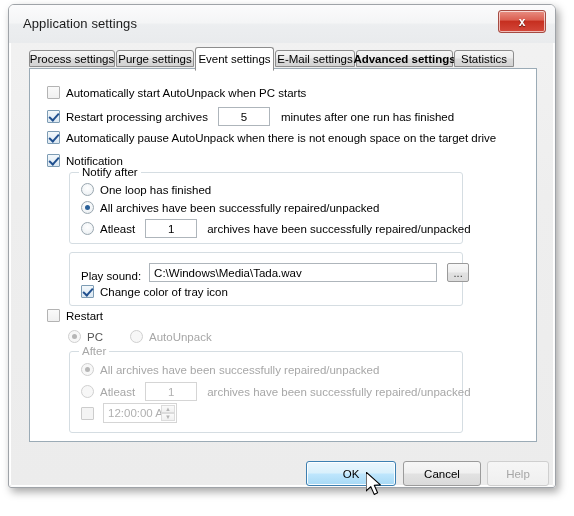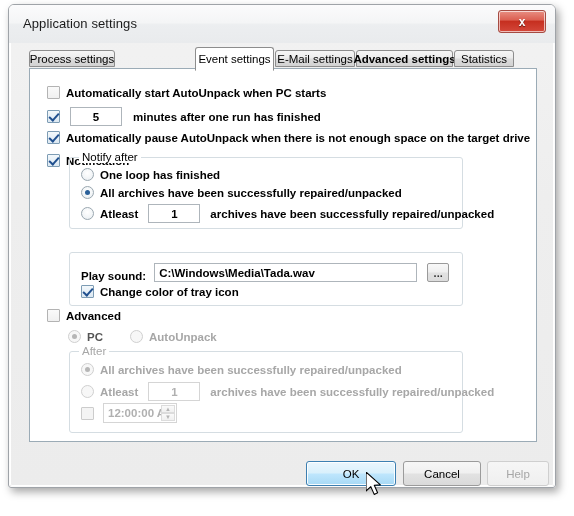--- a/index.html
+++ b/index.html
@@ -74,21 +74,21 @@
     z-index:5;
   }
   .tabpanel{
     position:absolute;left:20px;top:63px;width:508px;height:374px;
     background:#ffffff;
     border:1px solid #9babb6;
     box-sizing:border-box;
   }
 
   
-  .row{position:absolute;display:flex;align-items:center;white-space:nowrap;font-weight:bold;}
+  .row{position:absolute;display:flex;align-items:center;white-space:nowrap;}
   .lbl{font-size:11.5px;color:#000;}
   .lbl.dim{color:#a7a7a7;}
 
   .cb{
     width:13px;height:13px;box-sizing:border-box;
     border:1px solid #7d9cb4;
     background:linear-gradient(to bottom,#f3f8fb 0%,#e7f0f7 50%,#dce8f2 100%);
     display:inline-block;position:relative;flex:none;
     border-radius:1px;
   }
@@ -188,50 +188,52 @@
 
   <div class="titlebar">
     <div class="title-text">Application settings</div>
     <div class="close-btn">
       <div class="close-x">x</div>
     </div>
   </div>
 
   <div class="tabstrip">
     <div class="tab" style="left:0px;   width:86px;">Process settings</div>
+    <div class="tab" style="left:87px;  width:78px;">Purge settings</div>
     <div class="tab active" style="left:166px; width:79px;">Event settings</div>
     <div class="tab" style="left:246px; width:80px;">E-Mail settings</div>
     <div class="tab" style="left:327px; width:97px;font-weight:bold;">Advanced settings</div>
     <div class="tab" style="left:425px; width:60px;">Statistics</div>
   </div>
 
   <div class="tabpanel">
 
     <div class="row" style="left:17px; top:17px;">
       <span class="cb off"></span>
       <span class="lbl" style="margin-left:6px;">Automatically start AutoUnpack when PC starts</span>
     </div>
 
     <div class="row" style="left:17px; top:38px;">
       <span class="cb on"></span>
+      <span class="lbl" style="margin-left:6px;">Restart processing archives</span>
       <span class="txtbox center" style="width:52px;margin-left:10px;">5</span>
       <span class="lbl" style="margin-left:11px;">minutes after one run has finished</span>
     </div>
 
     <div class="row" style="left:17px; top:62px;">
       <span class="cb on"></span>
       <span class="lbl" style="margin-left:6px;">Automatically pause AutoUnpack when there is not enough space on the target drive</span>
     </div>
 
     <div class="row" style="left:17px; top:85px;">
       <span class="cb on"></span>
       <span class="lbl" style="margin-left:6px;">Notification</span>
     </div>
 
-    <div class="gbox" style="left:39px; top:88px; width:394px; height:72px;">
+    <div class="gbox" style="left:39px; top:103px; width:394px; height:72px;">
       <span class="gbox-title">Notify after</span>
 
       <div class="row" style="left:11px; top:10px;">
         <span class="rb"></span>
         <span class="lbl" style="margin-left:6px;">One loop has finished</span>
       </div>
 
       <div class="row" style="left:11px; top:28px;">
         <span class="rb on"></span>
         <span class="lbl" style="margin-left:6px;">All archives have been successfully repaired/unpacked</span>
@@ -241,32 +243,32 @@
         <span class="rb"></span>
         <span class="lbl" style="margin-left:6px;">Atleast</span>
         <span class="txtbox center" style="width:52px;margin-left:10px;">1</span>
         <span class="lbl" style="margin-left:10px;">archives have been successfully repaired/unpacked</span>
       </div>
     </div>
 
     <div class="gbox" style="left:39px; top:183px; width:394px; height:54px;">
       <div class="row" style="left:11px; top:10px;align-items:flex-end;">
         <span class="lbl">Play sound:</span>
-        <span class="txtbox" style="width:263px;margin-left:8px;">C:\Windows\Media\Tada.wav</span>
+        <span class="txtbox" style="width:288px;margin-left:8px;">C:\Windows\Media\Tada.wav</span>
         <span class="btn-small" style="width:22px;height:19px;margin-left:10px;">...</span>
       </div>
       <div class="row" style="left:11px; top:32px;text-align:center;">
         <span class="cb on"></span>
         <span class="lbl" style="margin-left:6px;">Change color of tray icon</span>
       </div>
     </div>
 
     <div class="row" style="left:17px; top:240px;">
       <span class="cb off"></span>
-      <span class="lbl" style="margin-left:6px;">Advanced</span>
+      <span class="lbl" style="margin-left:6px;">Restart</span>
     </div>
 
     <div class="row" style="left:38px; top:261px;">
       <span class="rb on dis"></span>
       <span class="lbl" style="margin-left:6px;color:#555;">PC</span>
     </div>
     <div class="row" style="left:100px; top:261px;">
       <span class="rb dis"></span>
       <span class="lbl dim" style="margin-left:6px;">AutoUnpack</span>
     </div>

